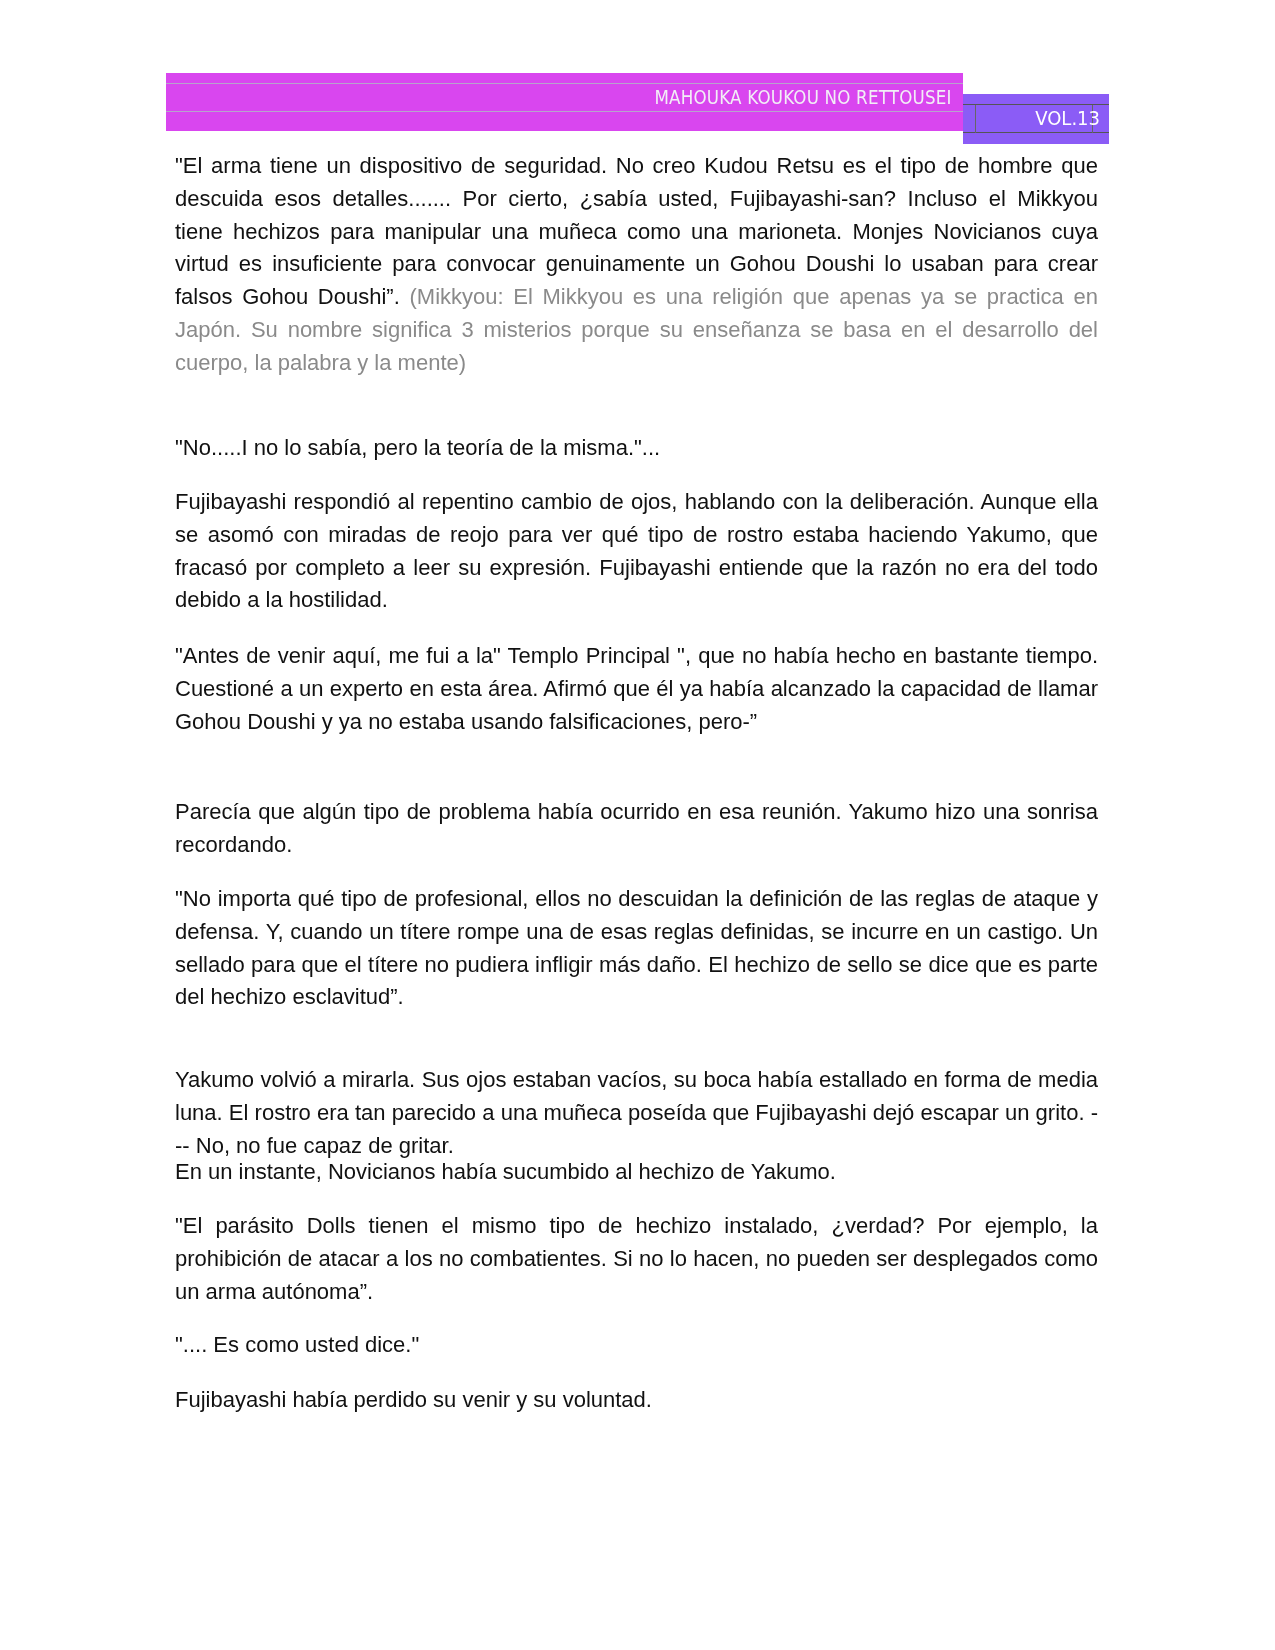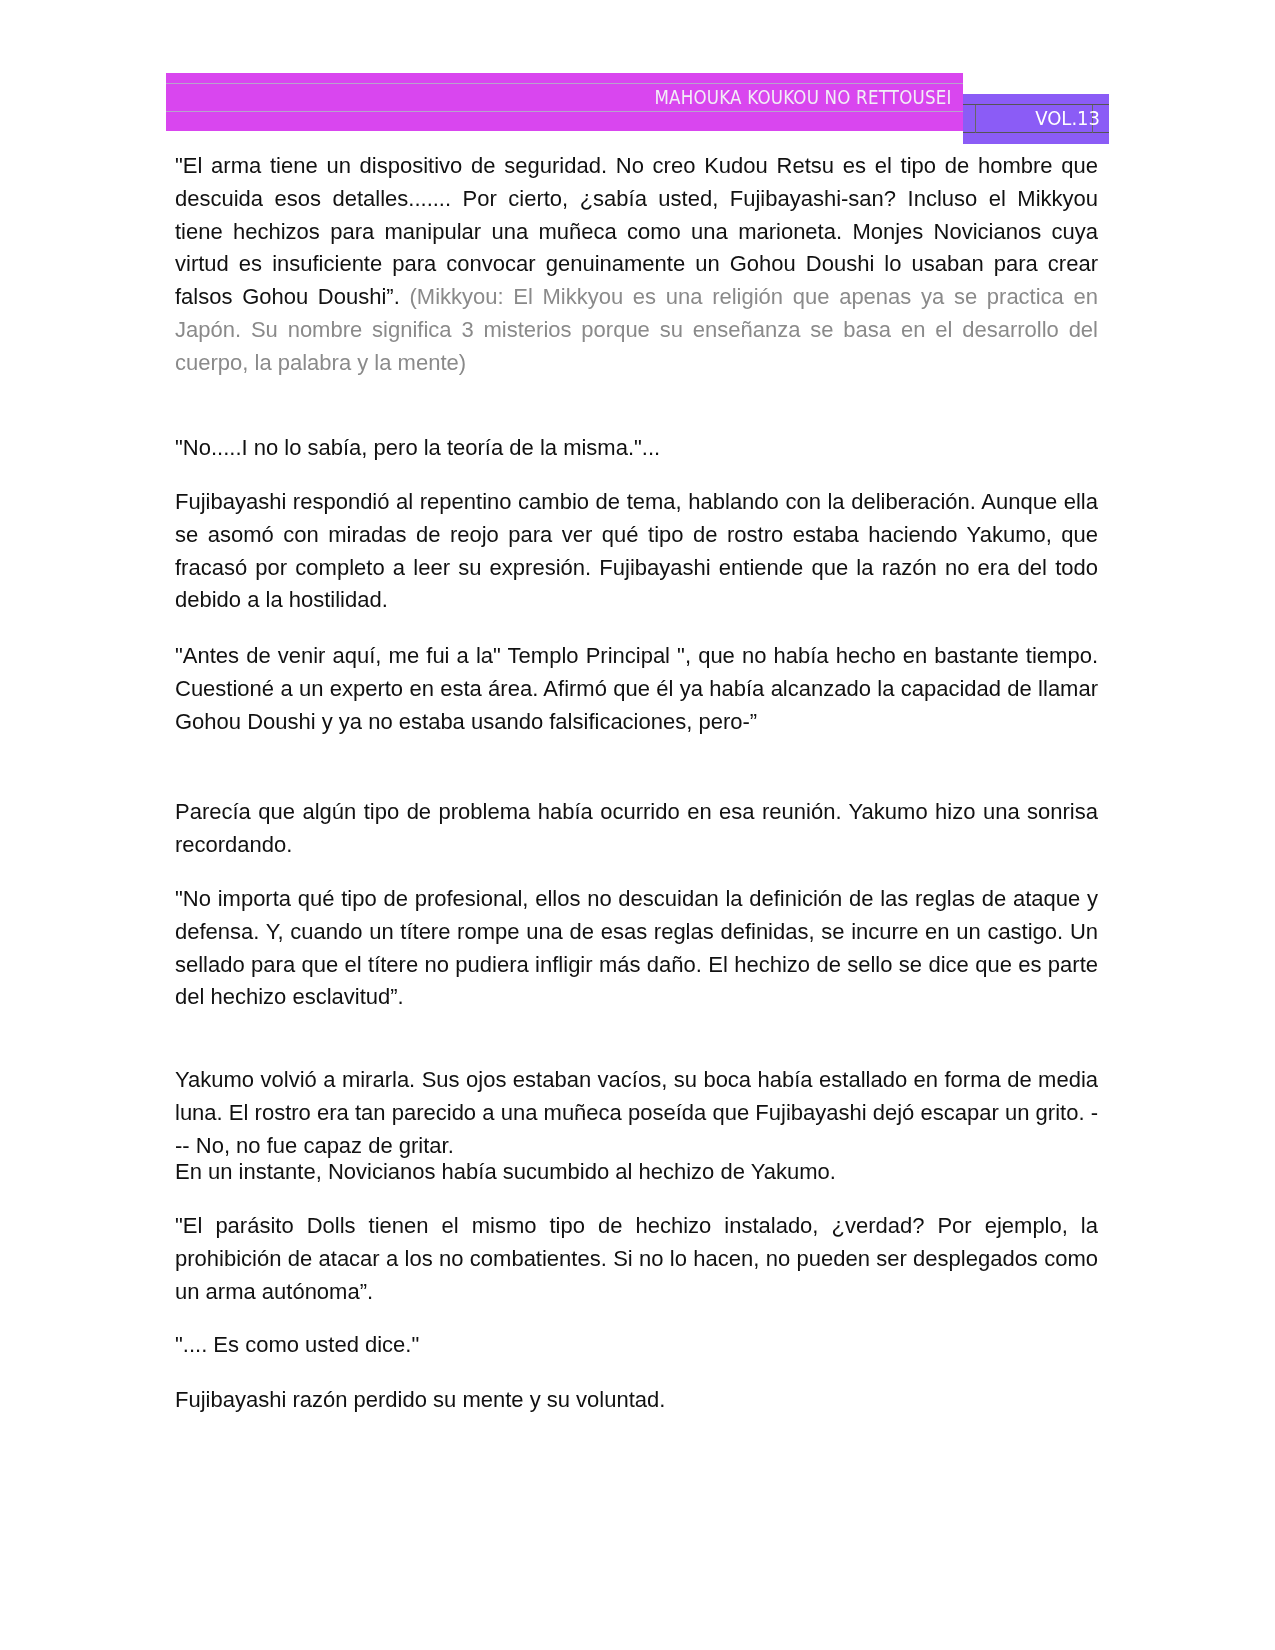--- a/index.html
+++ b/index.html
@@ -36,29 +36,29 @@
     <div class="vl" style="left:12px"></div>
     <div class="vl" style="left:129px"></div>
     <span class="volume">VOL.13</span>
   </div>
 </div>
 
 <p class="para" style="top:150px"><span>"El arma tiene un dispositivo de seguridad. No creo Kudou Retsu es el tipo de hombre que descuida esos detalles....... Por cierto, ¿sabía usted, Fujibayashi-san? Incluso el Mikkyou tiene hechizos para manipular una muñeca como una marioneta. Monjes Novicianos cuya virtud es insuficiente para convocar genuinamente un Gohou Doushi lo usaban para crear falsos Gohou Doushi”.</span> <span class="note">(Mikkyou: El Mikkyou es una religión que apenas ya se practica en Japón. Su nombre significa 3 misterios porque su enseñanza se basa en el desarrollo del cuerpo, la palabra y la mente)</span></p>
 
 <p class="para left" style="top:432px">"No.....I no lo sabía, pero la teoría de la misma."...</p>
 
-<p class="para" style="top:486px">Fujibayashi respondió al repentino cambio de tema, hablando con la deliberación. Aunque ella se asomó con miradas de reojo para ver qué tipo de rostro estaba haciendo Yakumo, que fracasó por completo a leer su expresión. Fujibayashi entiende que la razón  no era del todo debido a la hostilidad.</p>
+<p class="para" style="top:486px">Fujibayashi respondió al repentino cambio de ojos, hablando con la deliberación. Aunque ella se asomó con miradas de reojo para ver qué tipo de rostro estaba haciendo Yakumo, que fracasó por completo a leer su expresión. Fujibayashi entiende que la razón  no era del todo debido a la hostilidad.</p>
 
 <p class="para" style="top:640px">"Antes de venir aquí, me fui a la" Templo Principal ", que no había hecho en bastante tiempo. Cuestioné a un experto en esta área. Afirmó que él ya había alcanzado la capacidad de llamar Gohou Doushi y ya no estaba usando falsificaciones, pero-”</p>
 
 <p class="para" style="top:796px">Parecía que algún tipo de problema había ocurrido en esa reunión. Yakumo hizo una sonrisa recordando.</p>
 
 <p class="para" style="top:883px">"No importa qué tipo de profesional, ellos no descuidan  la definición de las reglas de ataque y defensa. Y, cuando un títere rompe una de esas reglas definidas, se incurre en un castigo. Un sellado para que el títere no pudiera infligir más daño. El hechizo de sello se dice que es parte del hechizo esclavitud”.</p>
 
 <p class="para" style="top:1064px">Yakumo volvió a mirarla. Sus ojos estaban vacíos, su boca había estallado en forma de media luna. El rostro era tan parecido a una muñeca poseída que Fujibayashi dejó escapar un grito. --- No, no fue capaz de gritar.</p>
 
 <p class="para left" style="top:1156px">En un instante, Novicianos había sucumbido al hechizo de Yakumo.</p>
 
 <p class="para" style="top:1210px">"El parásito Dolls tienen el mismo tipo de hechizo instalado, ¿verdad? Por ejemplo, la prohibición de atacar a los no combatientes. Si no lo hacen, no pueden ser desplegados como un arma autónoma”.</p>
 
 <p class="para left" style="top:1329px">".... Es como usted dice."</p>
 
-<p class="para left" style="top:1384px">Fujibayashi razón perdido  su mente y su voluntad.</p>
+<p class="para left" style="top:1384px">Fujibayashi había perdido  su venir y su voluntad.</p>
 
 </body></html>

